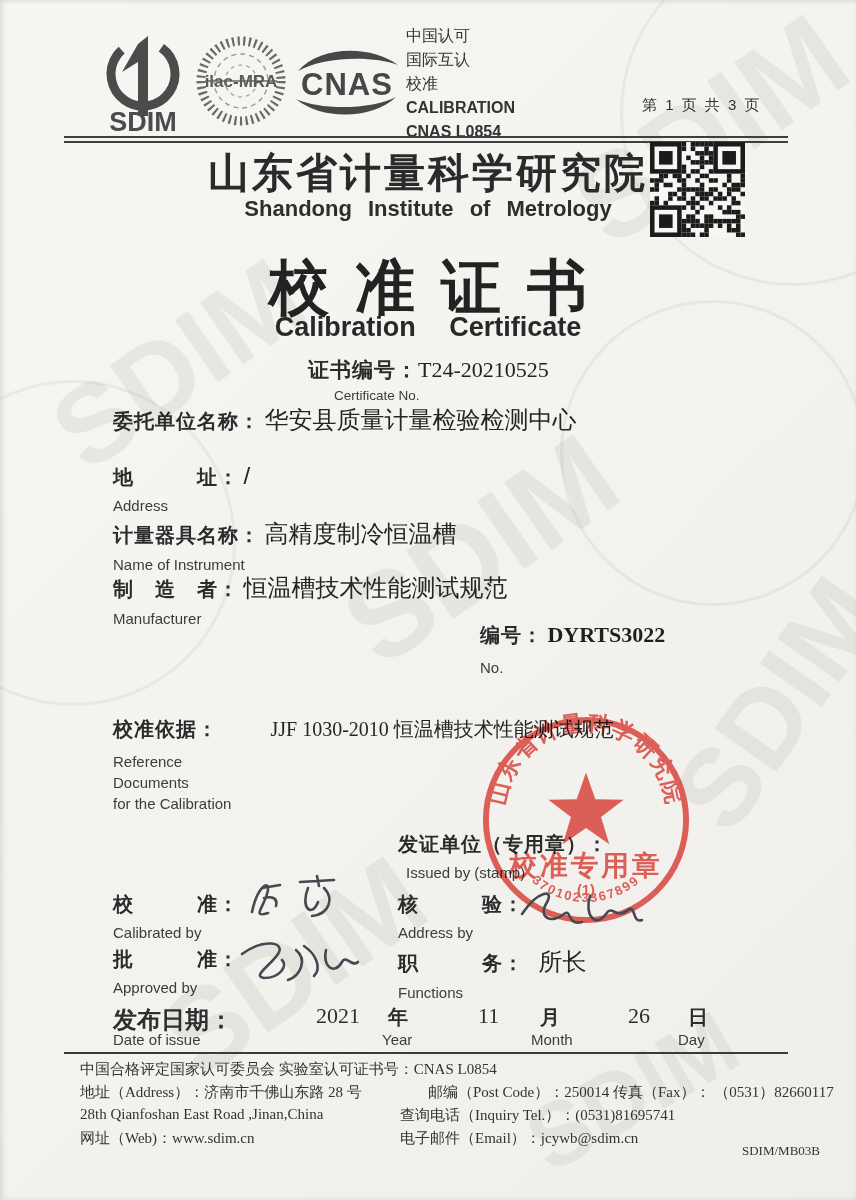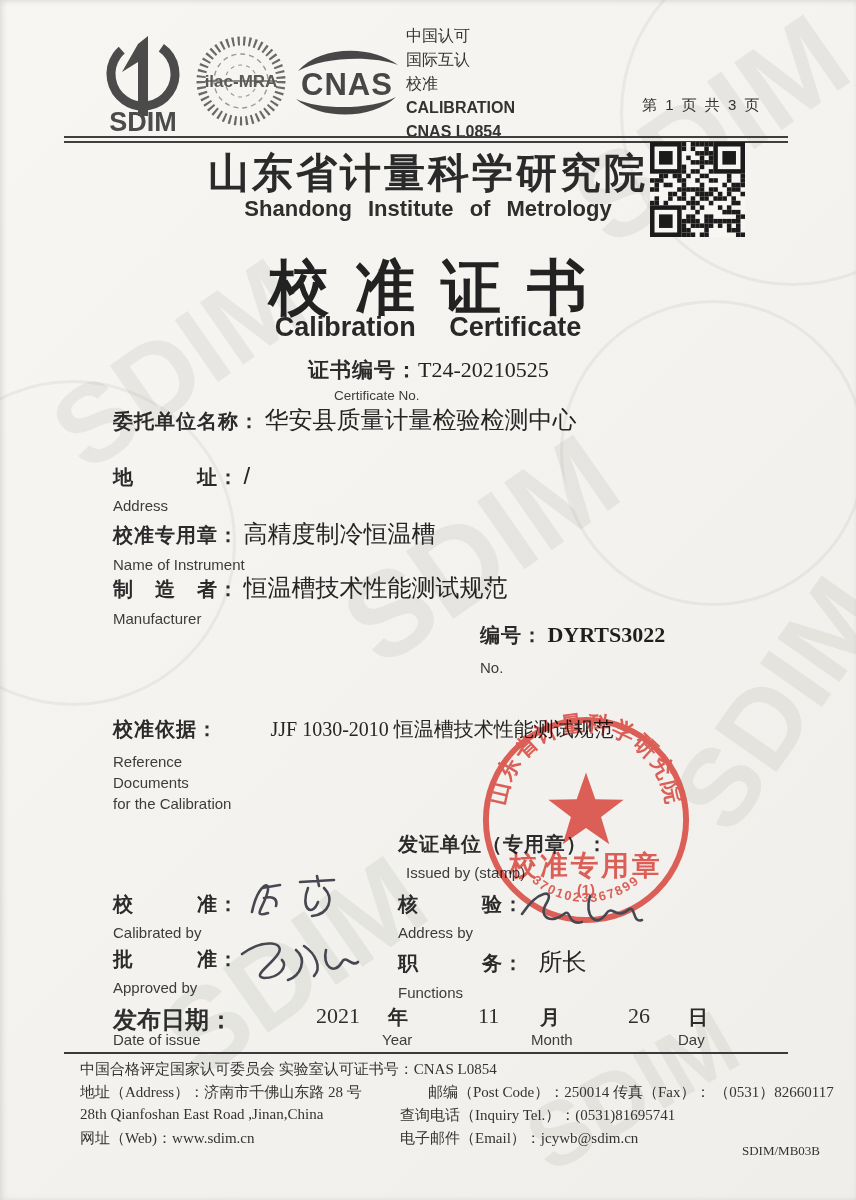--- a/index.html
+++ b/index.html
@@ -269,21 +269,21 @@
       <span class="cnvalue">华安县质量计量检验检测中心</span>
     </div>
 
     <div class="abs" style="left:113px;top:462px;">
       <span class="cnlabel">地　　　址：</span>
       <span class="cnvalue">/</span>
       <div class="enlabel" style="margin-top:6px;">Address</div>
     </div>
 
     <div class="abs" style="left:113px;top:518px;">
-      <span class="cnlabel">校准专用章：</span>
+      <span class="cnlabel">计量器具名称：</span>
       <span class="cnvalue">高精度制冷恒温槽</span>
       <div class="enlabel" style="margin-top:6px;">Name of Instrument</div>
     </div>
 
     <div class="abs" style="left:113px;top:572px;">
       <span class="cnlabel">制　造　者：</span>
       <span class="cnvalue">恒温槽技术性能测试规范</span>
       <div class="enlabel" style="margin-top:6px;">Manufacturer</div>
     </div>
 

